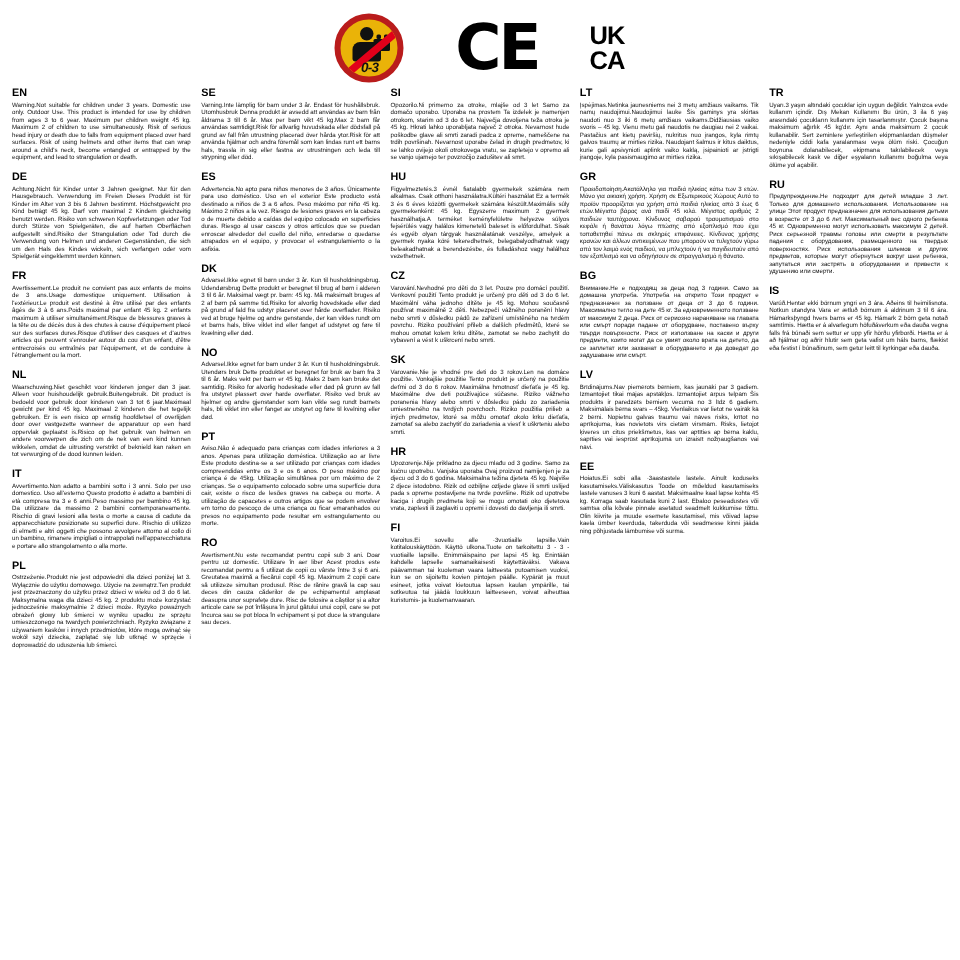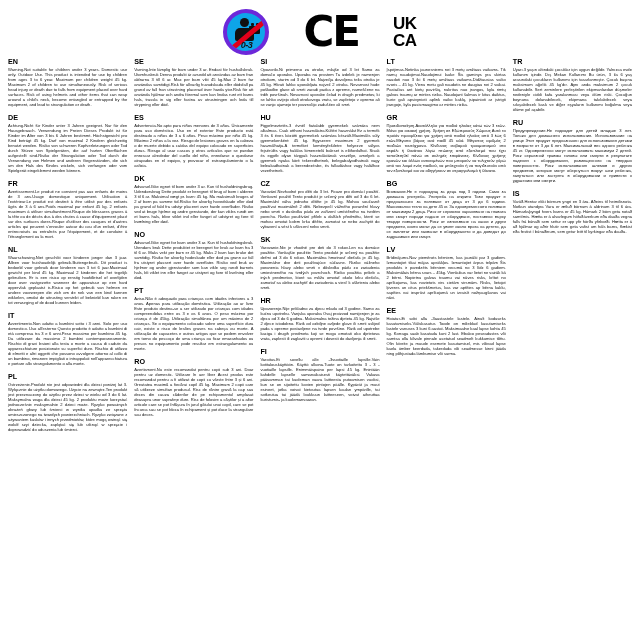--- a/index.html
+++ b/index.html
@@ -25,23 +25,23 @@
     justify-content:center;
     gap:34px;
   }
   .sym{display:flex;align-items:center;justify-content:center;}
 
   
   .roundel{
     position:relative;
     width:46px;height:46px;
     border-radius:50%;
-    border:4px solid #6d28d9;
+    border:4px solid #b91c1c;
     box-sizing:border-box;
-    background:#0ea5e9;
+    background:#eab308;
     overflow:hidden;
     font-style:italic;
   }
   .roundel .head{
     position:absolute;left:13px;top:5px;
     width:9px;height:9px;border-radius:50%;
     background:#111;
   }
   .roundel .body{
     position:absolute;left:8px;top:15px;

